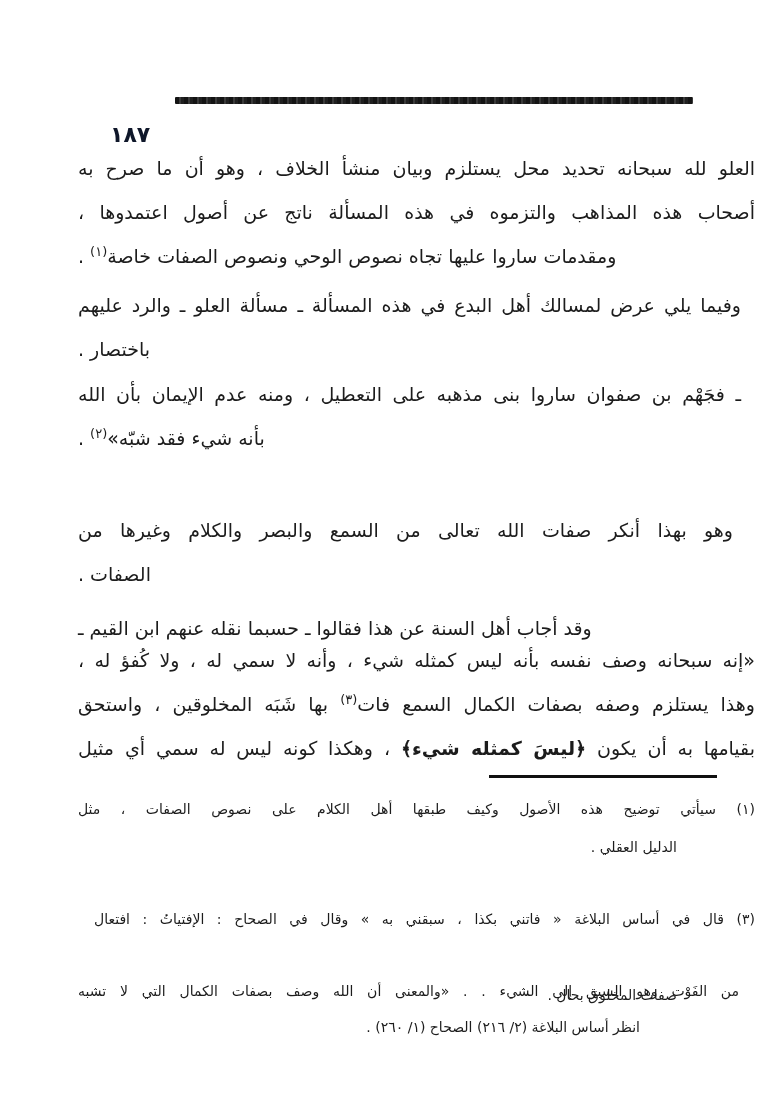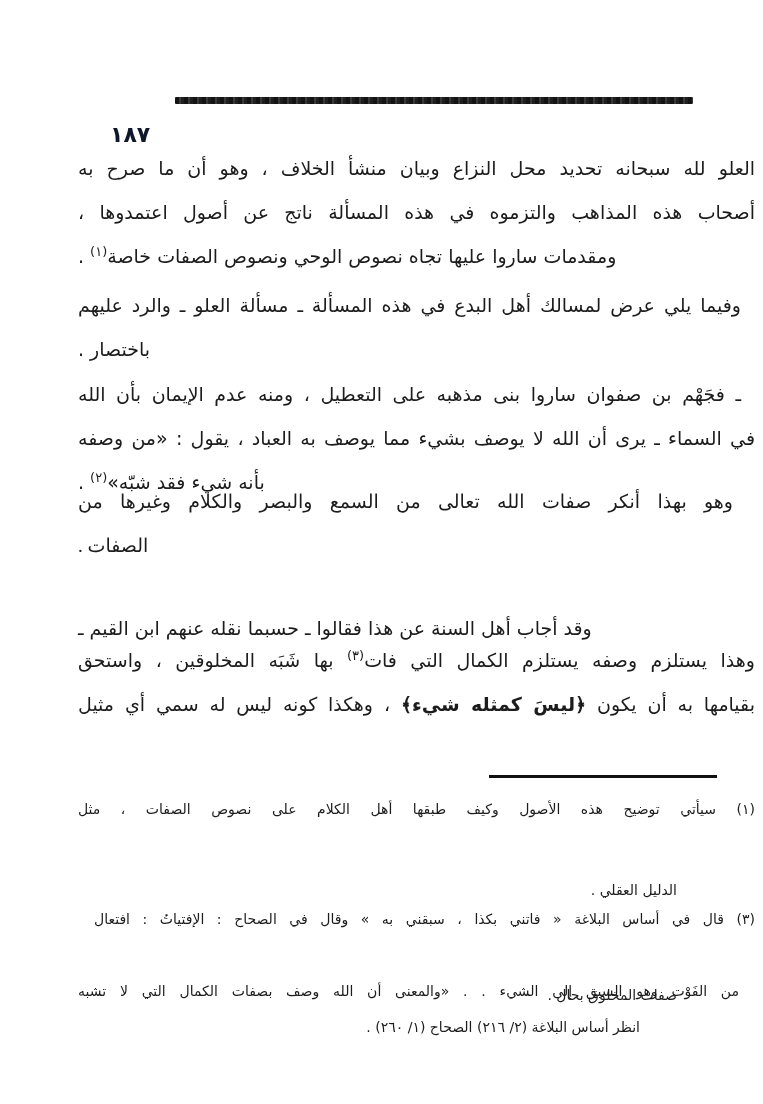--- a/index.html
+++ b/index.html
@@ -39,52 +39,52 @@
 </style>
 </head>
 <body>
 
 <div class="page">
 
   <div class="pagenum">١٨٧</div>
   <div class="rule"></div>
 
   <div class="para" style="top:146px;">
-    <div class="ln j">العلو لله سبحانه تحديد محل النزاع وبيان منشأ الخلاف ، وهو أن ما صرح به</div>
+    <div class="ln j">العلو لله سبحانه تحديد محل يستلزم وبيان منشأ الخلاف ، وهو أن ما صرح به</div>
     <div class="ln j">أصحاب هذه المذاهب والتزموه في هذه المسألة ناتج عن أصول اعتمدوها ،</div>
     <div class="ln r"><span>ومقدمات ساروا عليها تجاه نصوص الوحي ونصوص الصفات خاصة</span><span class="supref">(١)</span><span> .</span></div>
   </div>
 
   <div class="para" style="top:283px;">
     <div class="ln j ind14">وفيما يلي عرض لمسالك أهل البدع في هذه المسألة ـ مسألة العلو ـ والرد عليهم</div>
     <div class="ln r">باختصار .</div>
   </div>
 
   <div class="para" style="top:372px;">
     <div class="ln j ind14">ـ فجَهْم بن صفوان ساروا بنى مذهبه على التعطيل ، ومنه عدم الإيمان بأن الله</div>
-    <div class="ln j">في السماء ـ يرى أن الله لا يوصف بشيء مما يوصف به العباد ، يقول : «من وصفه</div>
     <div class="ln r"><span>بأنه شيء فقد شبّه»</span><span class="supref">(٢)</span><span> .</span></div>
   </div>
 
-  <div class="para" style="top:480px;font-family:Liberation Serif, serif;">
+  <div class="para" style="top:508px;">
     <div class="ln j ind22">وهو بهذا أنكر صفات الله تعالى من السمع والبصر والكلام وغيرها من</div>
     <div class="ln r">الصفات .</div>
   </div>
 
   <div class="para" style="top:606px;">
     <div class="ln r ind22">وقد أجاب أهل السنة عن هذا فقالوا ـ حسبما نقله عنهم ابن القيم ـ</div>
   </div>
 
   <div class="para" style="top:638px;">
-    <div class="ln j"><span>وهذا يستلزم وصفه يستلزم الكمال التي فات</span><span class="supref">(٣)</span><span> بها شَبَه المخلوقين ، واستحق</span></div>
+    <div class="ln j">«إنه سبحانه وصف نفسه بأنه ليس كمثله شيء ، وأنه لا سمي له ، ولا كُفؤ له ،</div>
+    <div class="ln j"><span>وهذا يستلزم وصفه بصفات الكمال السمع فات</span><span class="supref">(٣)</span><span> بها شَبَه المخلوقين ، واستحق</span></div>
     <div class="ln j"><span>بقيامها به أن يكون </span><span class="qq">﴿ليسَ كمثله شيء﴾</span><span> ، وهكذا كونه ليس له سمي أي مثيل</span></div>
   </div>
 
   <div class="fnsep"></div>
 
   <div class="fnline fn-j" style="top:794px;">(١) سيأتي توضيح هذه الأصول وكيف طبقها أهل الكلام على نصوص الصفات ، مثل</div>
-  <div class="fnline fn-r pr78" style="top:832px;margin-top:43px;">الدليل العقلي .</div>
+  <div class="fnline fn-r pr78" style="top:832px;">الدليل العقلي .</div>
   <div class="fnline fn-j" style="top:904px;margin-left:16px;">(٣) قال في أساس البلاغة « فاتني بكذا ، سبقني به » وقال في الصحاح : الإفتياتُ : افتعال</div>
   <div class="fnline fn-j pr16" style="top:976px;">من الفَوْت وهو السبق إلى الشيء . . «والمعنى أن الله وصف بصفات الكمال التي لا تشبه</div>
   <div class="fnline fn-r pr78" style="top:980px;">صفات المخلوق بحال .</div>
   <div class="fnline fn-r pr115" style="top:1012px;">انظر أساس البلاغة (٢/ ٢١٦) الصحاح (١/ ٢٦٠) .</div>
 
 </div>
 
 </body></html>

